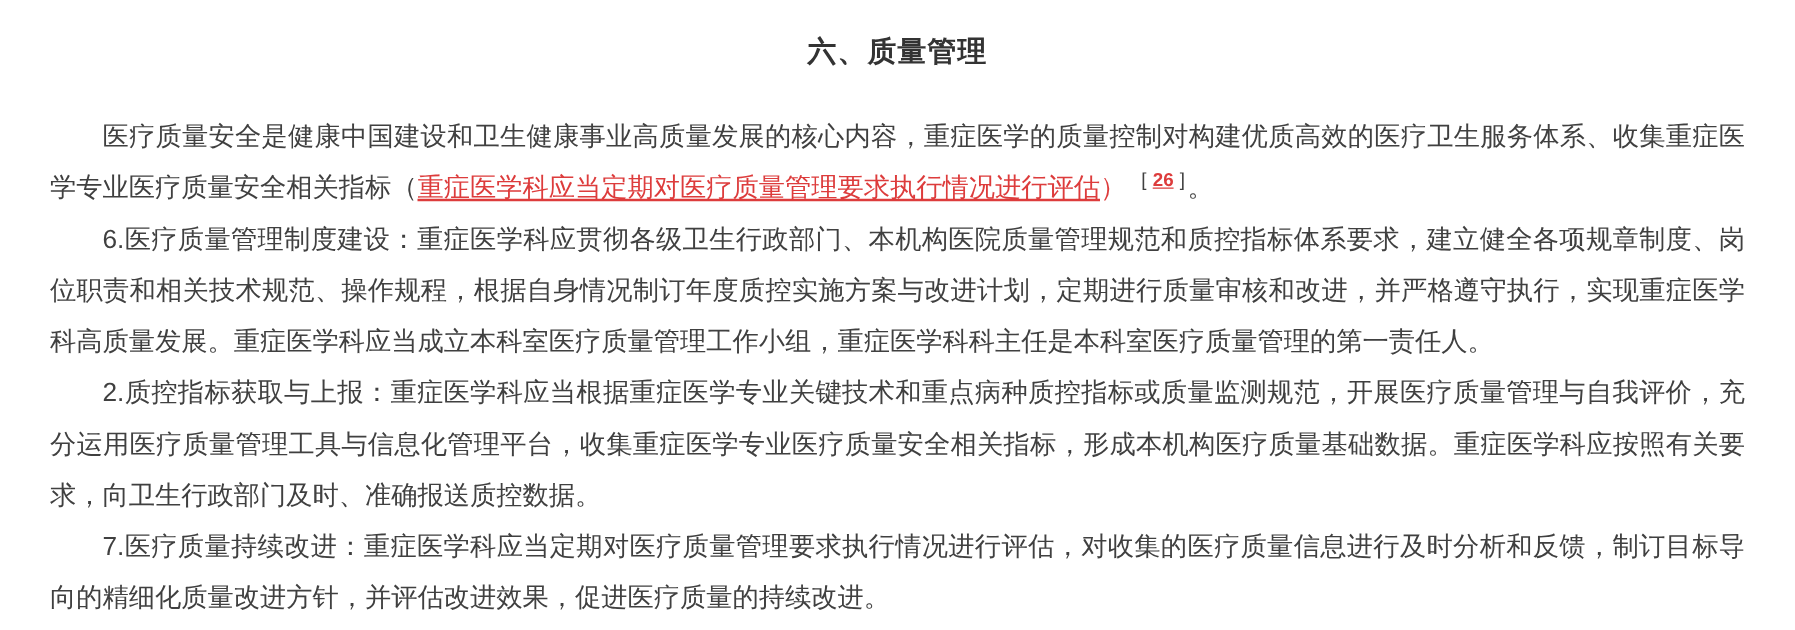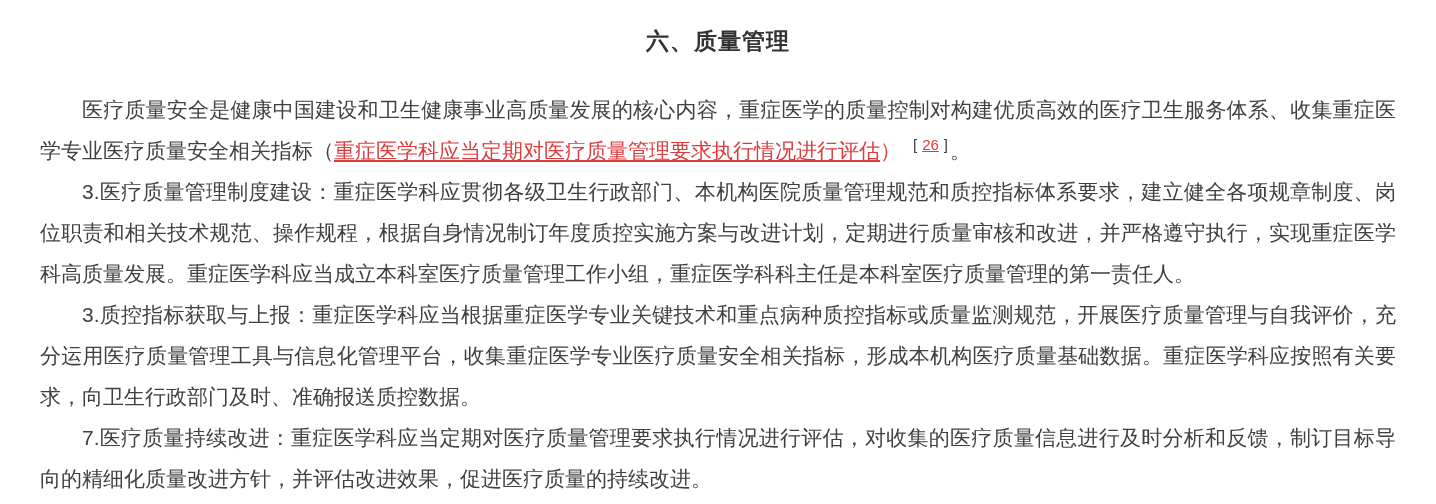--- a/index.html
+++ b/index.html
@@ -47,30 +47,31 @@
     margin-right: 2px;
     color: #404040;
     vertical-align: 8px;
     white-space: nowrap;
   }
   sup.ref a.ref-link {
     color: #dd3c3c;
     text-decoration: underline;
     margin: 0 5px;
     cursor: pointer;
+    font-weight: bold;
   }
 </style>
 </head>
 <body>
 
 <div class="doc">
 
   <h2 class="section-title">六、质量管理</h2>
 
   <p class="para"><span>医疗质量安全是健康中国建设和卫生健康事业高质量发展的核心内容，重症医学的质量控制对构建优质高效的医疗卫生服务体系、收集重症医学专业医疗质量安全相关指标（</span><a class="red-link">重症医学科应当定期对医疗质量管理要求执行情况进行评估</a><span class="red-char">）</span><sup class="ref"><span>[</span><a class="ref-link">26</a><span>]</span></sup><span>。</span></p>
 
-  <p class="para">3.医疗质量管理制度建设：重症医学科应贯彻各级卫生行政部门、本机构医院质量管理规范和质控指标体系要求，建立健全各项规章制度、岗位职责和相关技术规范、操作规程，根据自身情况制订年度质控实施方案与改进计划，定期进行质量审核和改进，并严格遵守执行，实现重症医学科高质量发展。重症医学科应当成立本科室医疗质量管理工作小组，重症医学科科主任是本科室医疗质量管理的第一责任人。</p>
+  <p class="para">6.医疗质量管理制度建设：重症医学科应贯彻各级卫生行政部门、本机构医院质量管理规范和质控指标体系要求，建立健全各项规章制度、岗位职责和相关技术规范、操作规程，根据自身情况制订年度质控实施方案与改进计划，定期进行质量审核和改进，并严格遵守执行，实现重症医学科高质量发展。重症医学科应当成立本科室医疗质量管理工作小组，重症医学科科主任是本科室医疗质量管理的第一责任人。</p>
 
-  <p class="para">3.质控指标获取与上报：重症医学科应当根据重症医学专业关键技术和重点病种质控指标或质量监测规范，开展医疗质量管理与自我评价，充分运用医疗质量管理工具与信息化管理平台，收集重症医学专业医疗质量安全相关指标，形成本机构医疗质量基础数据。重症医学科应按照有关要求，向卫生行政部门及时、准确报送质控数据。</p>
+  <p class="para">2.质控指标获取与上报：重症医学科应当根据重症医学专业关键技术和重点病种质控指标或质量监测规范，开展医疗质量管理与自我评价，充分运用医疗质量管理工具与信息化管理平台，收集重症医学专业医疗质量安全相关指标，形成本机构医疗质量基础数据。重症医学科应按照有关要求，向卫生行政部门及时、准确报送质控数据。</p>
 
   <p class="para">7.医疗质量持续改进：重症医学科应当定期对医疗质量管理要求执行情况进行评估，对收集的医疗质量信息进行及时分析和反馈，制订目标导向的精细化质量改进方针，并评估改进效果，促进医疗质量的持续改进。</p>
 
 </div>
 
 </body></html>

